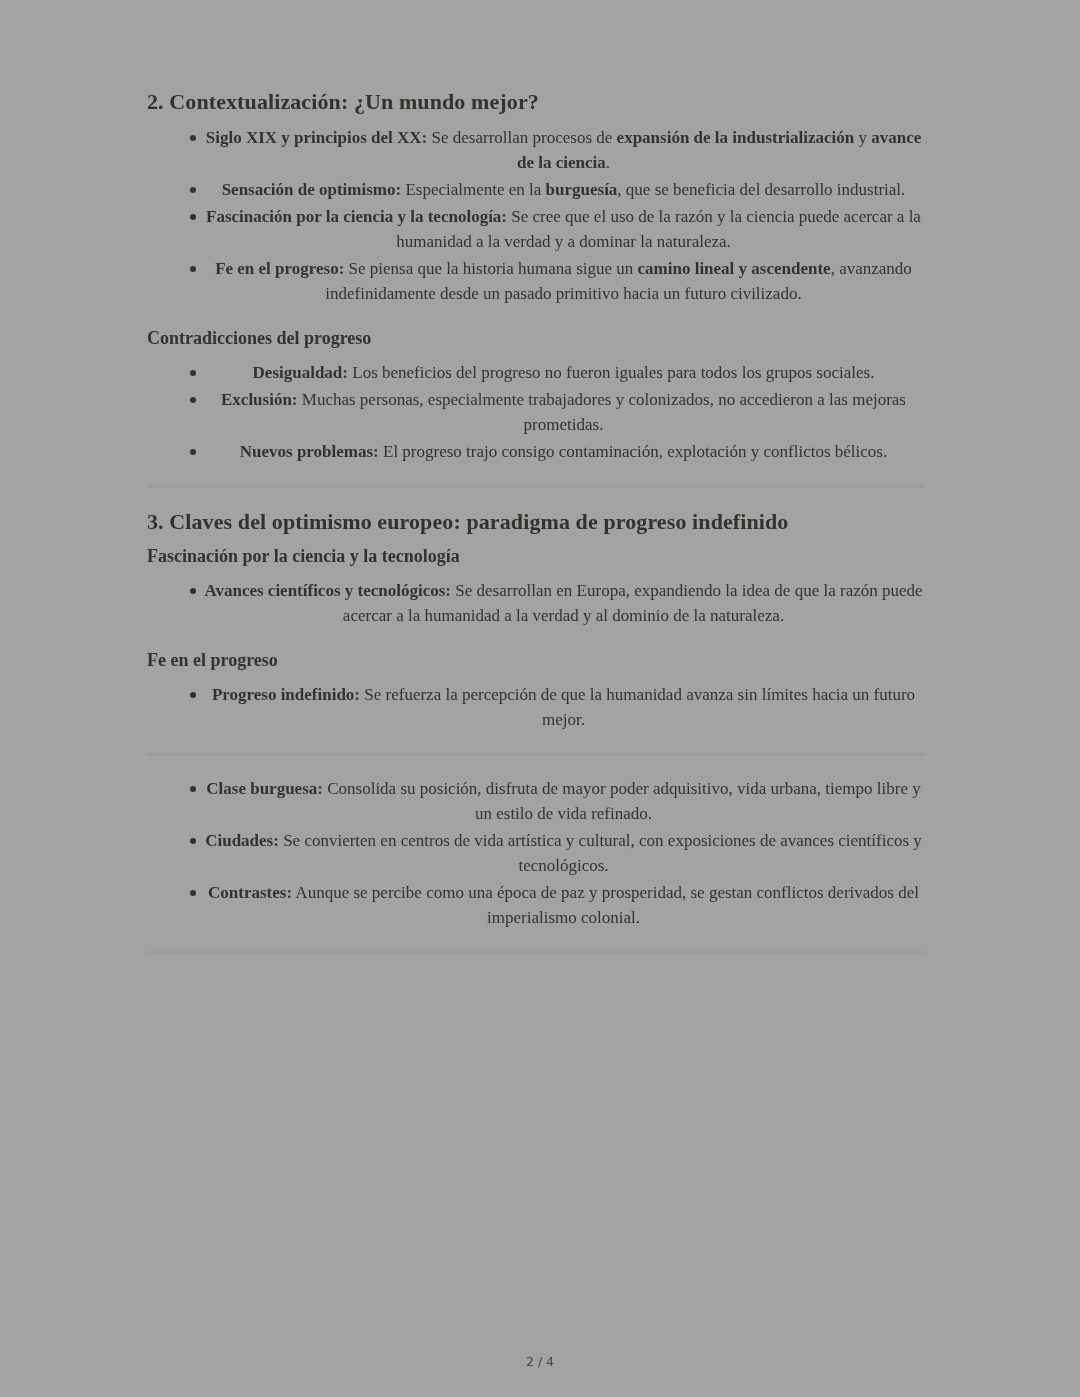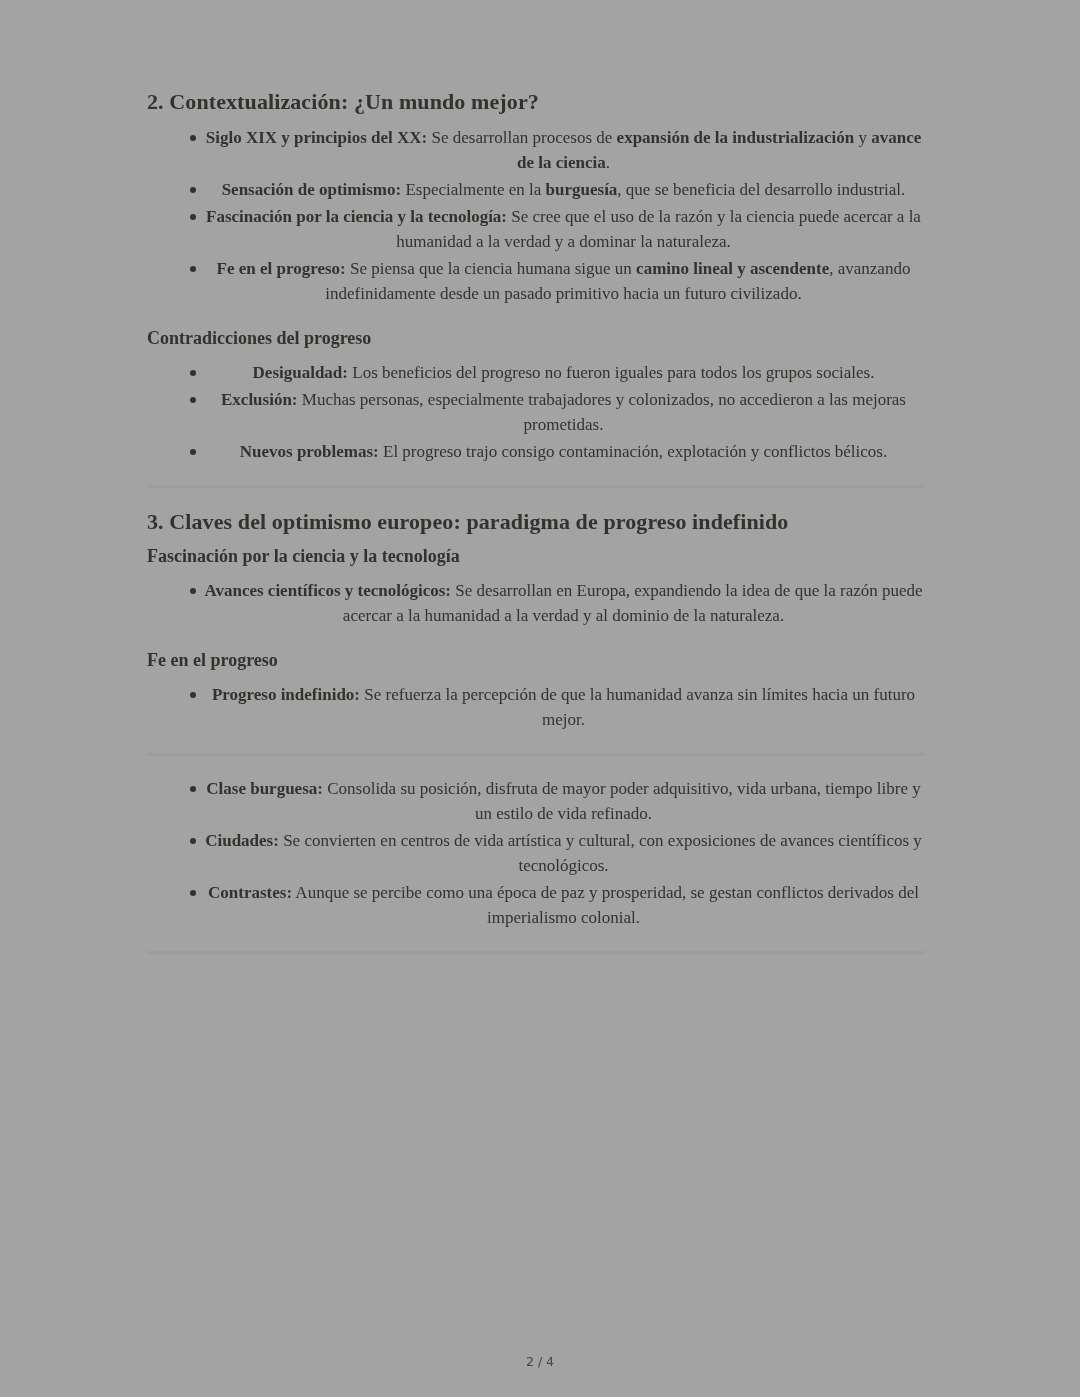--- a/index.html
+++ b/index.html
@@ -81,21 +81,21 @@
 <body>
 
 <div class="page">
   <main class="content" id="doc">
       <section>
         <h2 class="section-title">2. Contextualización: ¿Un mundo mejor?</h2>
         <ul class="bullet-list">
           <li><strong>Siglo XIX y principios del XX:</strong><span> Se desarrollan procesos de </span><strong>expansión de la industrialización</strong><span> y </span><strong>avance de la ciencia</strong><span>.</span></li>
           <li><strong>Sensación de optimismo:</strong><span> Especialmente en la </span><strong>burguesía</strong><span>, que se beneficia del desarrollo industrial.</span></li>
           <li><strong>Fascinación por la ciencia y la tecnología:</strong><span> Se cree que el uso de la razón y la ciencia puede acercar a la humanidad a la verdad y a dominar la naturaleza.</span></li>
-          <li><strong>Fe en el progreso:</strong><span> Se piensa que la ciencia humana sigue un </span><strong>camino lineal y ascendente</strong><span>, avanzando indefinidamente desde un pasado primitivo hacia un futuro civilizado.</span></li>
+          <li><strong>Fe en el progreso:</strong><span> Se piensa que la historia humana sigue un </span><strong>camino lineal y ascendente</strong><span>, avanzando indefinidamente desde un pasado primitivo hacia un futuro civilizado.</span></li>
         </ul>
         <h3 class="subsection-heading">Contradicciones del progreso</h3>
         <ul class="bullet-list">
           <li><strong>Desigualdad:</strong><span> Los beneficios del progreso no fueron iguales para todos los grupos sociales.</span></li>
           <li><strong>Exclusión:</strong><span> Muchas personas, especialmente trabajadores y colonizados, no accedieron a las mejoras prometidas.</span></li>
           <li><strong>Nuevos problemas:</strong><span> El progreso trajo consigo contaminación, explotación y conflictos bélicos.</span></li>
         </ul>
       </section>
       <hr class="section-divider">
       <section>

